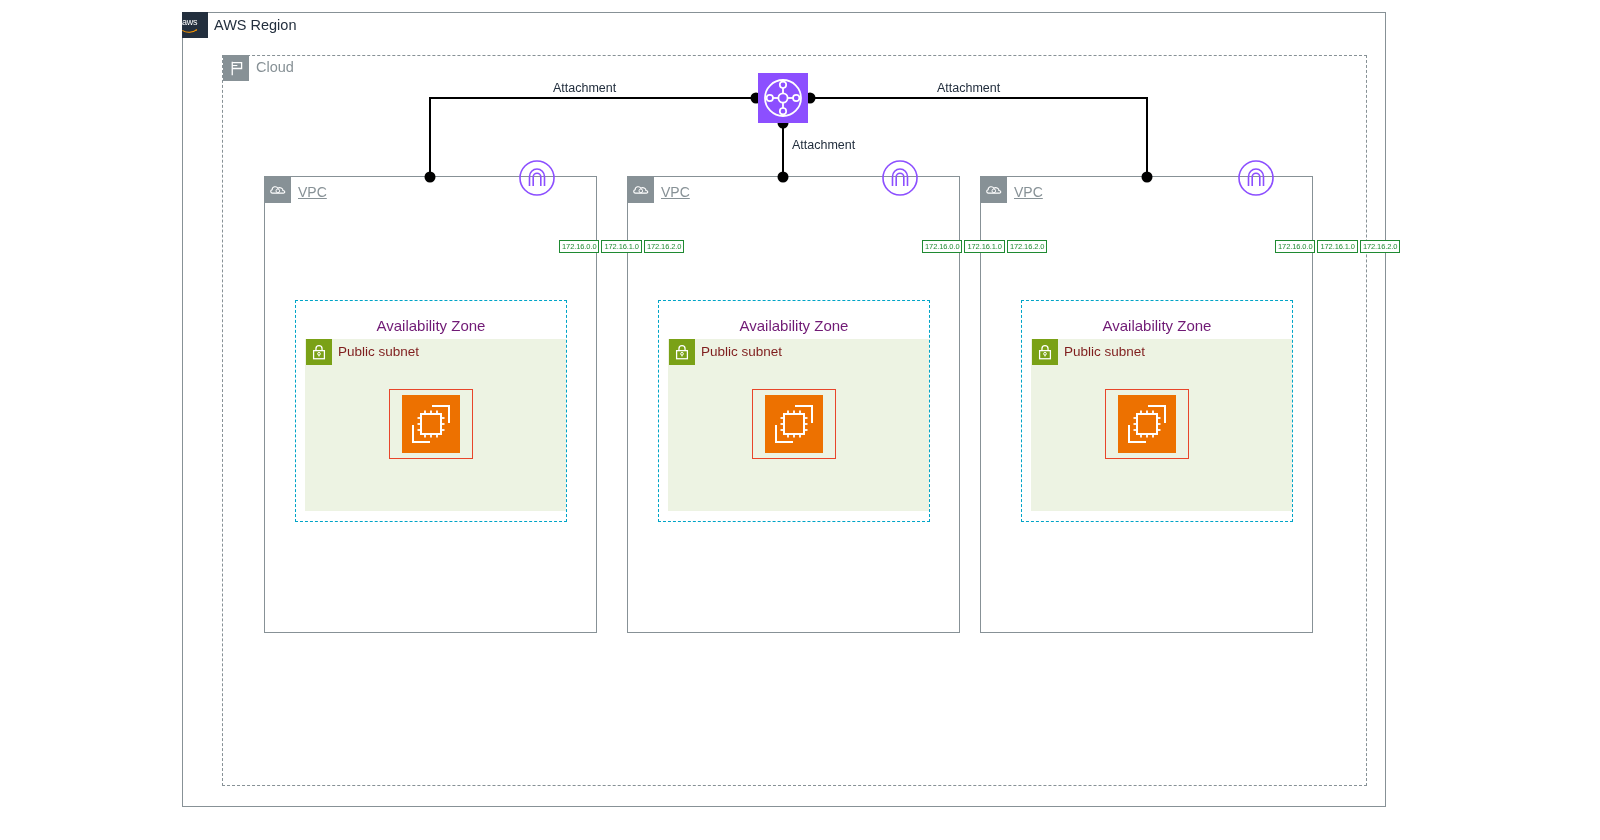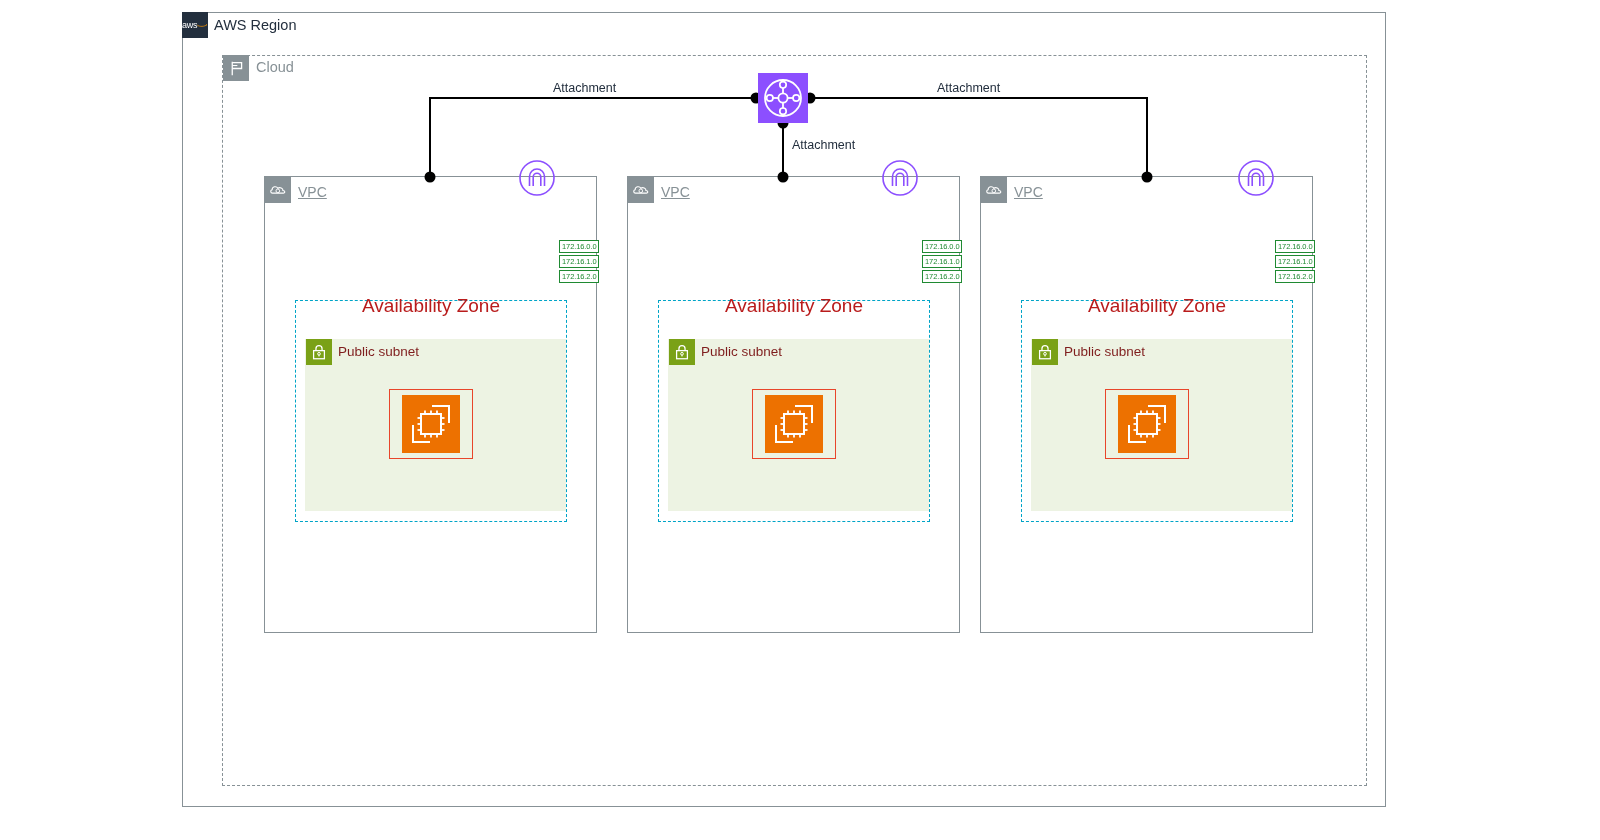--- a/index.html
+++ b/index.html
@@ -24,22 +24,21 @@
     box-sizing: border-box;
     background: #ffffff;
   }
   .aws-logo-badge {
     position: absolute;
     left: 182px; top: 12px;
     width: 26px; height: 26px;
     background: #232F3E;
     box-sizing: border-box;
     display: flex;
-    flex-direction: row;
-    align-items: center;
+    flex-direction: column;
     justify-content: center;
     z-index: 6;
   }
   .aws-logo-badge .aws-word {
     color: #ffffff;
     font-size: 9px;
     line-height: 9px;
     letter-spacing: -0.2px;
     font-weight: 400;
   }
@@ -111,21 +110,20 @@
     position: absolute;
     width: 38px; height: 38px;
     z-index: 7;
   }
 
   
   .cidr-stack {
     position: absolute;
     z-index: 5;
     display: flex;
-    flex-direction: column;
     gap: 2px;
   }
   .cidr-chip {
     border: 1.6px solid #1F8A32;
     background: #ffffff;
     color: #1F8A32;
     font-size: 7.5px;
     line-height: 9px;
     padding: 1px 2px;
     font-family: "Liberation Sans", sans-serif;
@@ -137,25 +135,25 @@
   
   .az-box {
     position: absolute;
     top: 300px;
     width: 272px; height: 222px;
     border: 1.4px dashed #00A4C7;
     box-sizing: border-box;
   }
   .az-label {
     position: absolute;
-    top: 295px;
+    top: 317px;
     width: 272px;
     text-align: center;
-    font-size: 19px;
-    color: #b91c1c;
+    font-size: 15px;
+    color: #701a75;
     z-index: 4;
     white-space: nowrap;
   }
 
   
   .subnet-box {
     position: absolute;
     top: 339px;
     width: 261px; height: 172px;
     background: #EDF3E3;

